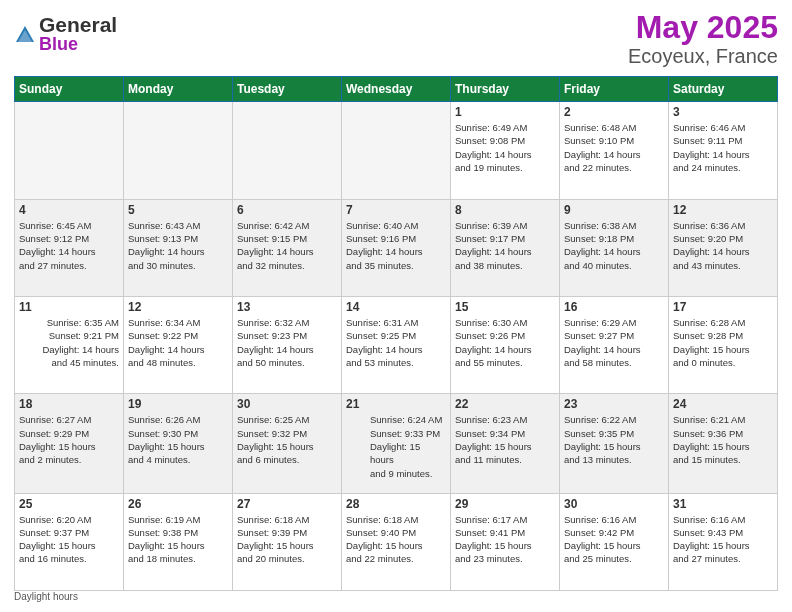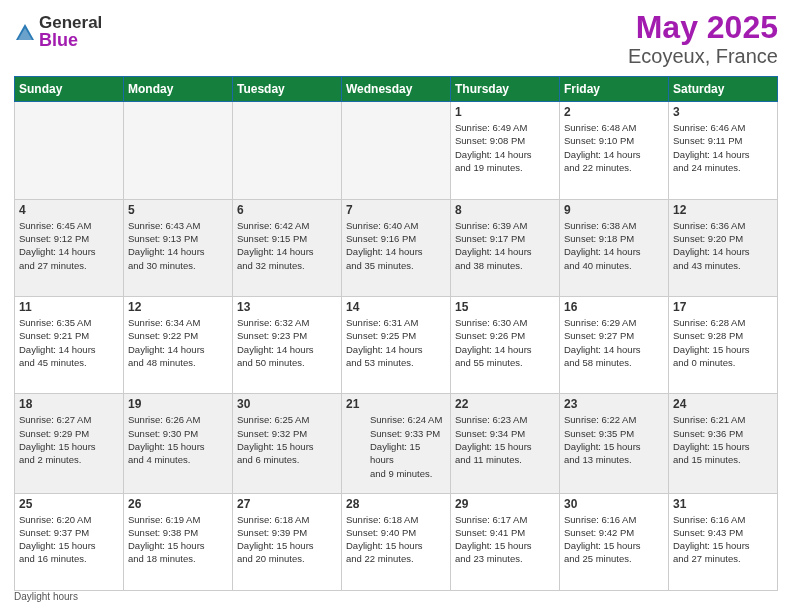--- a/index.html
+++ b/index.html
@@ -27,21 +27,21 @@
       display: flex;
       align-items: center;
       margin-top: 4px;
     }
     .logo-text {
       display: flex;
       flex-direction: column;
       line-height: 1;
     }
     .logo-general {
-      font-size: 17px;
+      font-size: 21px;
       font-weight: bold;
       color: #333;
       text-align: right;
     }
     .logo-blue {
       font-size: 18px;
       font-weight: bold;
       color: #a21caf;
     }
     .logo-icon {
@@ -220,21 +220,21 @@
             <span class="day-num">12</span>
             <div class="day-info" style="white-space: pre-line;">Sunrise: 6:36 AM
 Sunset: 9:20 PM
 Daylight: 14 hours
 and 43 minutes.</div>
           </td>
         </tr>
         <tr>
           <td>
             <span class="day-num">11</span>
-            <div class="day-info" style="white-space: pre-line;">Sunrise: 6:35 AM
+            <div class="day-info" style="white-space: pre-line; text-align: right;">Sunrise: 6:35 AM
 Sunset: 9:21 PM
 Daylight: 14 hours
 and 45 minutes.</div>
           </td>
           <td>
             <span class="day-num">12</span>
             <div class="day-info" style="white-space: pre-line;">Sunrise: 6:34 AM
 Sunset: 9:22 PM
 Daylight: 14 hours
 and 48 minutes.</div>

